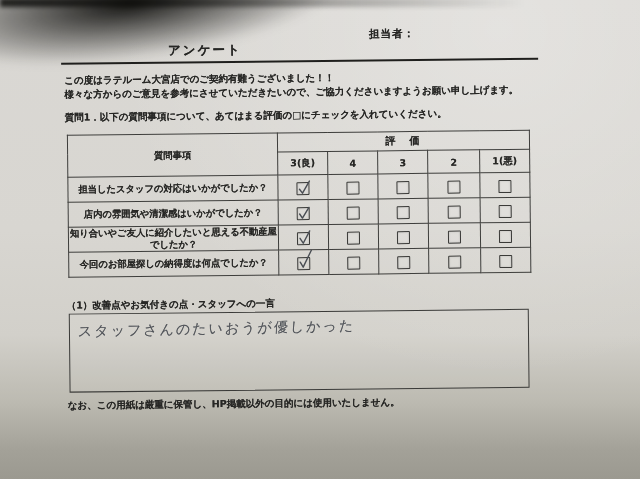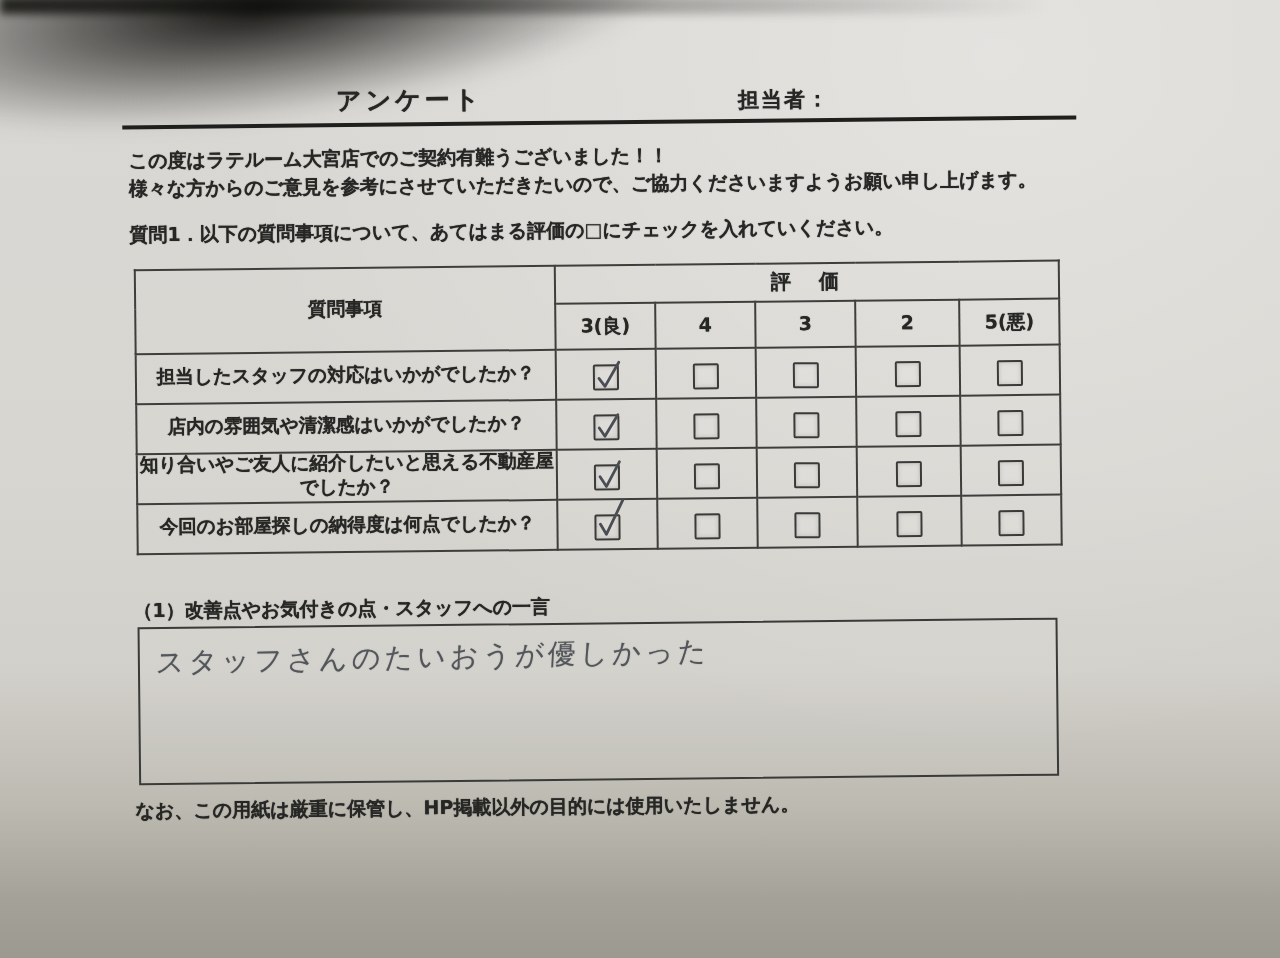--- a/index.html
+++ b/index.html
@@ -17,21 +17,21 @@
     filter:blur(2px);
   }
   .shadow-tl{
     position:absolute;top:-52px;left:-86px;width:430px;height:112px;
     background:radial-gradient(closest-side, rgba(8,8,6,0.95), rgba(8,8,6,0));
     transform:rotate(-7deg);filter:blur(5px);
   }
   .content{position:absolute;inset:0;transform:rotate(-0.6deg);}
   .txt{position:absolute;white-space:nowrap;text-shadow:0 0 0.5px rgba(35,35,33,0.75);}
   .title{left:170px;top:41px;font-size:12.5px;font-weight:bold;letter-spacing:2px;}
-  .staff{left:371px;top:44px;font-size:10.5px;font-weight:bold;letter-spacing:1px;}
+  .staff{left:371px;top:28px;font-size:10.5px;font-weight:bold;letter-spacing:1px;}
   .rule{position:absolute;left:63px;top:60px;width:477px;height:1.6px;background:#1f1f1d;}
   .intro1{left:66px;top:72px;font-size:9.5px;font-weight:bold;}
   .intro2{left:66px;top:86px;font-size:9.5px;font-weight:bold;}
   .q1{left:66px;top:109px;font-size:9.5px;font-weight:bold;}
   table.survey{
     position:absolute;left:68px;top:132px;width:462px;
     border-collapse:collapse;table-layout:fixed;
     border:1.6px solid #333331;
   }
   table.survey th, table.survey td{
@@ -97,21 +97,21 @@
       <tbody>
           <tr>
         <th rowspan="2" class="qcol">質問事項</th>
         <th colspan="5" class="hdr-eval">評　価</th>
       </tr>
       <tr class="hdr-scale">
         <th>3(良)</th>
         <th>4</th>
         <th>3</th>
         <th>2</th>
-        <th>5(悪)</th>
+        <th>1(悪)</th>
       </tr>
 
       <tr class="qrow">
         <td class="qcol">担当したスタッフの対応はいかがでしたか？</td>
         <td><span class="cb-wrap"><span class="cb"></span><svg class="check" viewBox="0 0 18 22">
                   <path d="M5 13 L8 17 L15 5"></path>
                 </svg></span></td>
         <td><span class="cb-wrap"><span class="cb"></span></span></td>
         <td><span class="cb-wrap"><span class="cb"></span></span></td>
         <td><span class="cb-wrap"><span class="cb"></span></span></td>

